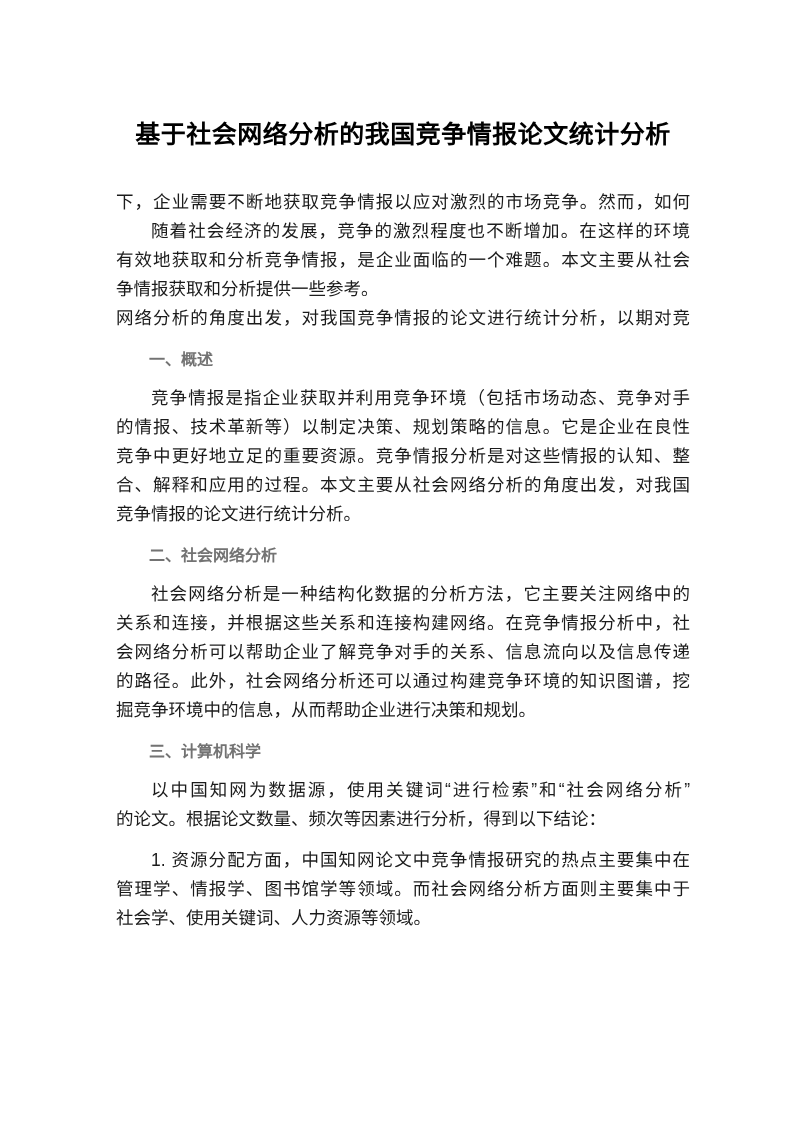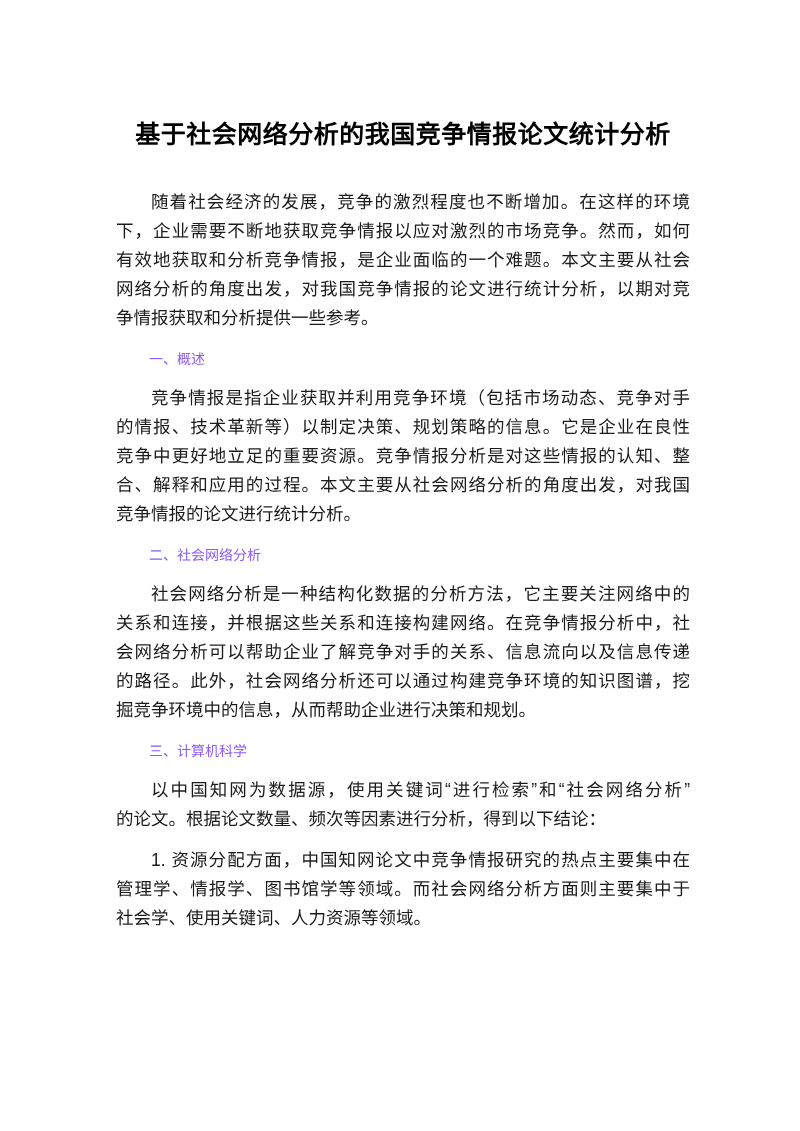--- a/index.html
+++ b/index.html
@@ -44,38 +44,38 @@
   }
   .doc-line.first {
     padding-left: 35px;
   }
   .doc-line.last {
     text-align-last: left;
   }
   .heading {
     margin: 8px 0 10px 0;
     padding-left: 33px;
-    font-size: 14px;
+    font-size: 16px;
     line-height: 29px;
-    font-weight: normal;
-    color: #8b5cf6;
+    font-weight: bold;
+    color: #737373;
   }
 </style>
 </head>
 <body>
 
 <main class="page">
   <h1 class="doc-title">基于社会网络分析的我国竞争情报论文统计分析</h1>
   <div id="doc-body">
       <div class="para">
+        <div class="doc-line">下，企业需要不断地获取竞争情报以应对激烈的市场竞争。然而，如何</div>
         <div class="doc-line first">随着社会经济的发展，竞争的激烈程度也不断增加。在这样的环境</div>
-        <div class="doc-line">下，企业需要不断地获取竞争情报以应对激烈的市场竞争。然而，如何</div>
         <div class="doc-line">有效地获取和分析竞争情报，是企业面临的一个难题。本文主要从社会</div>
+        <div class="doc-line last">争情报获取和分析提供一些参考。</div>
         <div class="doc-line">网络分析的角度出发，对我国竞争情报的论文进行统计分析，以期对竞</div>
-        <div class="doc-line last">争情报获取和分析提供一些参考。</div>
       </div>
       <h2 class="heading">一、概述</h2>
       <div class="para">
         <div class="doc-line first">竞争情报是指企业获取并利用竞争环境（包括市场动态、竞争对手</div>
         <div class="doc-line">的情报、技术革新等）以制定决策、规划策略的信息。它是企业在良性</div>
         <div class="doc-line">竞争中更好地立足的重要资源。竞争情报分析是对这些情报的认知、整</div>
         <div class="doc-line">合、解释和应用的过程。本文主要从社会网络分析的角度出发，对我国</div>
         <div class="doc-line last">竞争情报的论文进行统计分析。</div>
       </div>
       <h2 class="heading">二、社会网络分析</h2>

